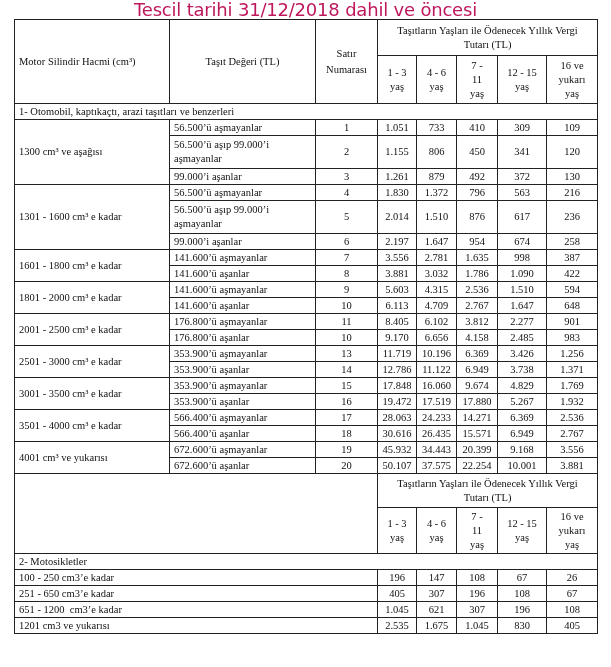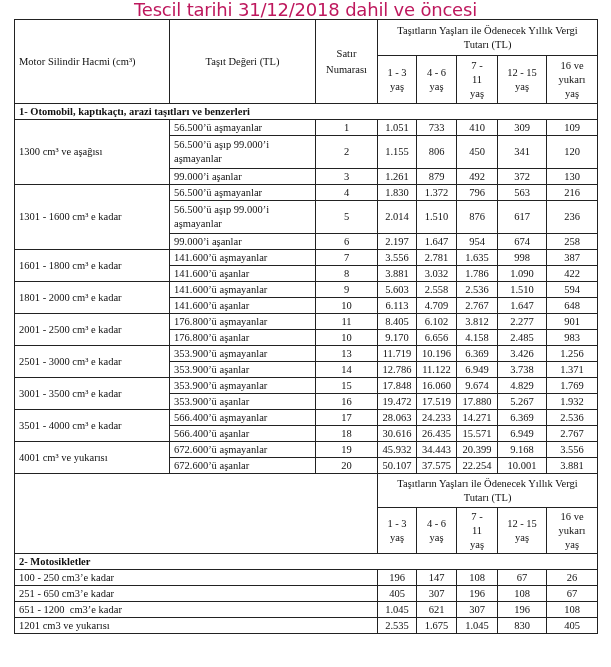--- a/index.html
+++ b/index.html
@@ -16,21 +16,21 @@
     font-family: "Liberation Serif", serif; font-size: 10.5px; color: #111;
   }
   table.tax td {
     border: 1px solid #222; padding: 0 4px; vertical-align: middle;
     line-height: 14px; overflow: hidden;
   }
   .c { text-align: center; }
   .l { text-align: left; }
   .h-group { height: 35px; text-align: center; line-height: 17px; font-family: Liberation Serif, serif; }
   .h-age { height: 47px; text-align: center; line-height: 16px; }
-  .sec { height: 16px; font-weight: bold; }
+  .sec { height: 16px; }
   .r1 { height: 16px; }
   .r2 { height: 33px; }
   .val { text-align: center; padding: 0 1px; }
   .moto-label { padding-left: 11px; }
 </style>
 </head>
 <body>
 
 <div class="title">Tescil tarihi 31/12/2018 dahil ve öncesi</div>
 
@@ -136,21 +136,21 @@
         <td class="val">3.032</td>
         <td class="val">1.786</td>
         <td class="val">1.090</td>
         <td class="val">422</td>
       </tr>
       <tr class="r1">
         <td rowspan="2" class="l">1801 - 2000 cm³ e kadar</td>
         <td class="l" style="padding-right:20px">141.600’ü aşmayanlar</td>
         <td class="c">9</td>
         <td class="val">5.603</td>
-        <td class="val">2.558</td>
+        <td class="val">4.315</td>
         <td class="val">2.536</td>
         <td class="val">1.510</td>
         <td class="val">594</td>
       </tr>
       <tr class="r1">
         <td class="l" style="padding-right:20px">141.600’ü aşanlar</td>
         <td class="c">10</td>
         <td class="val">6.113</td>
         <td class="val">4.709</td>
         <td class="val">2.767</td>

